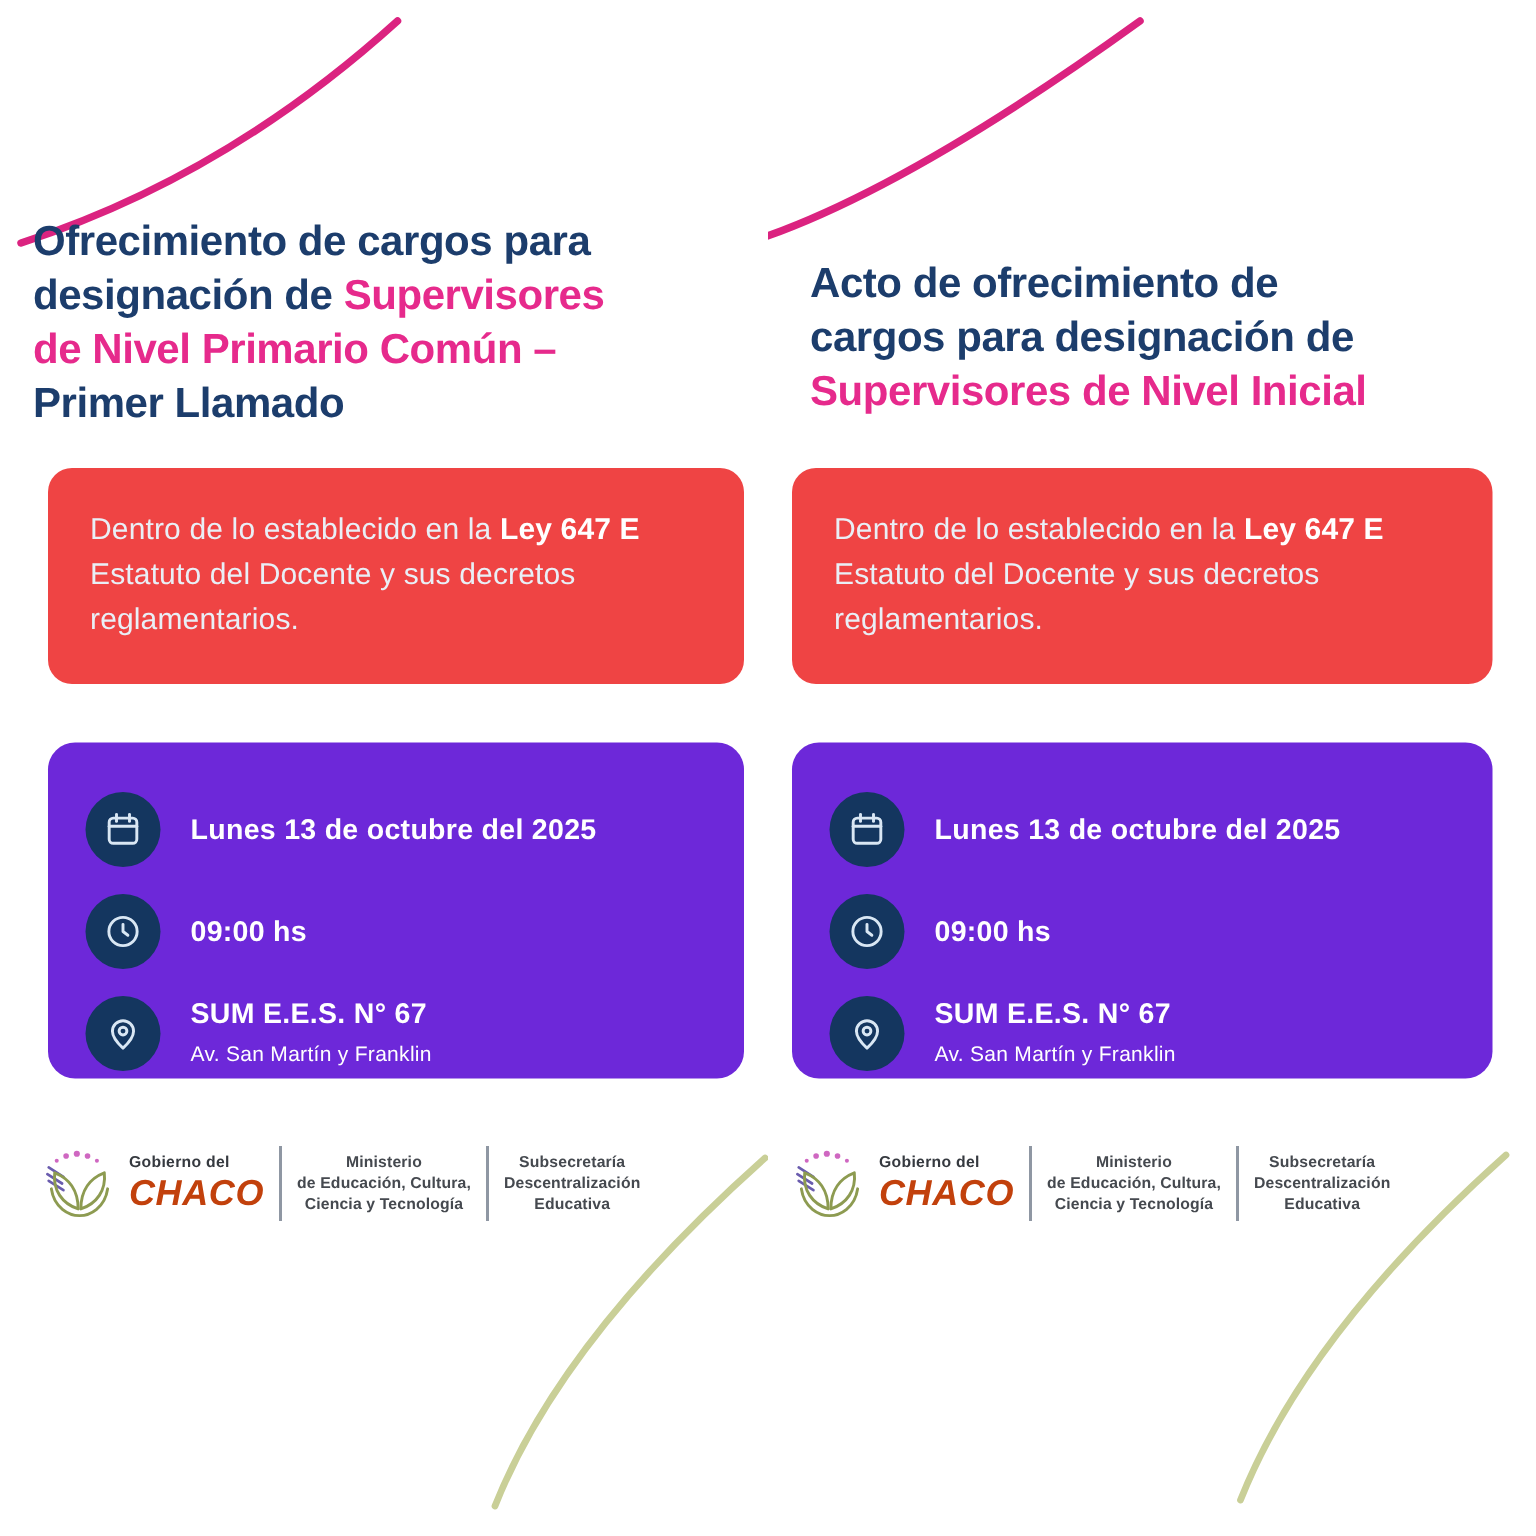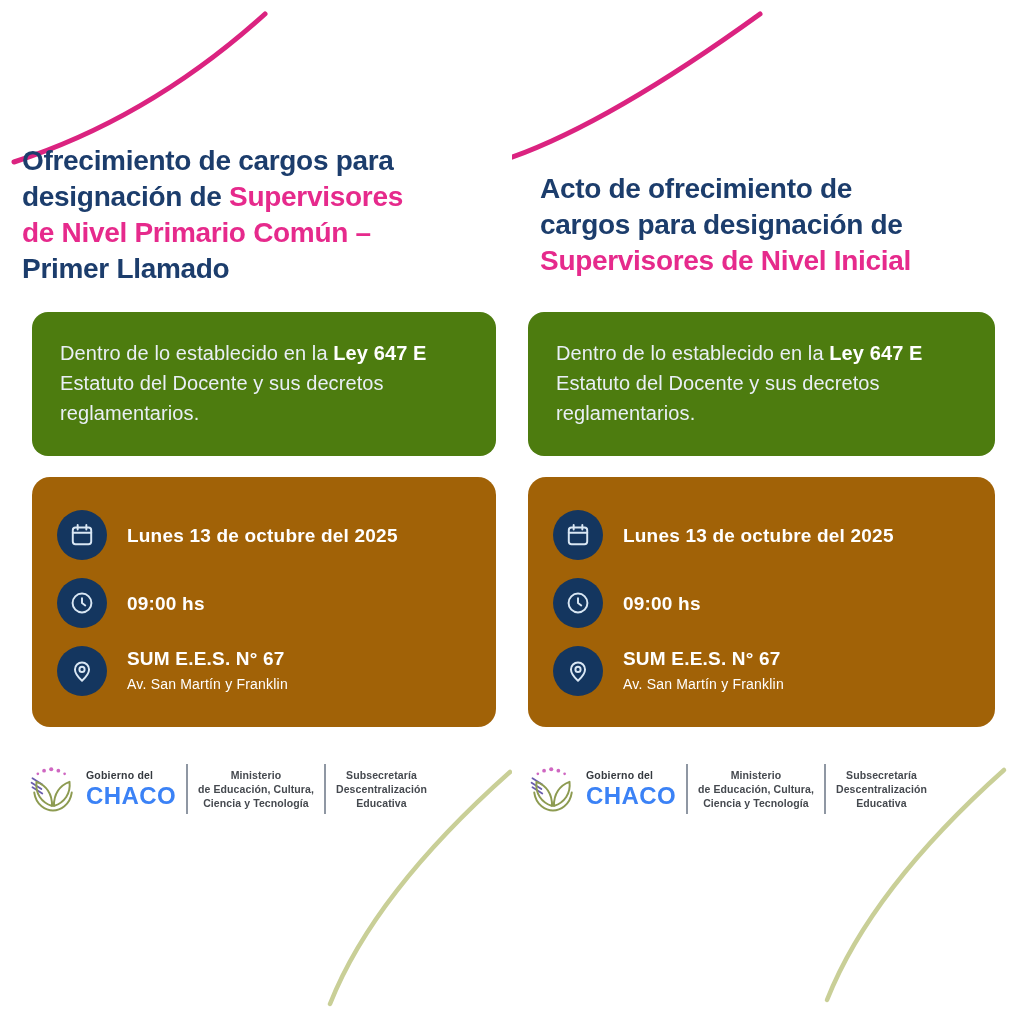--- a/index.html
+++ b/index.html
@@ -16,49 +16,49 @@
   .title{
     position:absolute;margin:0;white-space:pre-line;
     font-weight:bold;font-size:28px;line-height:36px;letter-spacing:-0.3px;
   }
   .card-a .title{left:22px;top:143px;width:474px;}
   .card-b .title{left:28px;top:171px;width:486px;}
   .t-navy{color:#1C3D6C;}
   .t-pink{color:#E62A8C;}
 
   .law-box{
-    position:absolute;top:312px;height:144px;background:#4d7c0f;border-radius:16px;
+    position:absolute;top:312px;height:144px;background:#ef4444;border-radius:16px;
     padding:26px 28px;color:#E9EFF6;
   }
   .card-a .law-box{left:32px;width:464px;}
   .card-b .law-box{left:16px;width:467px;}
   .law-text{margin:0;font-size:20px;line-height:30px;letter-spacing:0.1px;}
   .law-text strong{color:#FFFFFF;font-weight:bold;}
 
   .info-box{
-    position:absolute;top:477px;height:250px;background:#a16207;border-radius:18px;
+    position:absolute;top:495px;height:224px;background:#6d28d9;border-radius:18px;
     padding:33px 18px 0 25px;color:#FFFFFF;
   }
   .card-a .info-box{left:32px;width:464px;}
   .card-b .info-box{left:16px;width:467px;}
   .row{display:flex;align-items:center;margin-bottom:18px;}
   .icon-circle{
     width:50px;height:50px;border-radius:50%;background:#14365F;flex:0 0 50px;
     display:flex;align-items:center;justify-content:center;
   }
   .row-text{margin-left:20px;font-size:19px;font-weight:bold;letter-spacing:0.2px;line-height:23px;}
   .addr{font-weight:normal;font-size:14px;margin-top:3px;letter-spacing:0.2px;}
 
   .footer{position:absolute;top:764px;display:flex;align-items:center;}
   .card-a .footer{left:28px;}
   .card-b .footer{left:16px;}
   .logo{width:50px;height:50px;flex:0 0 50px;}
   .gov{margin-left:8px;}
   .gov-small{font-size:10.5px;font-weight:bold;color:#35393F;letter-spacing:0.2px;}
-  .gov-name{font-size:24px;font-weight:bold;color:#3b82f6;letter-spacing:0.4px;margin-top:1px;}
+  .gov-name{font-size:24px;font-weight:bold;color:#c2410c;letter-spacing:0.4px;margin-top:1px;font-style:italic;}
   .vline{width:2px;height:50px;background:#8F97A3;margin:0 10px;flex:0 0 2px;}
   .org{
     white-space:pre-line;font-size:10.5px;line-height:14px;font-weight:bold;
     color:#45494F;letter-spacing:0.1px;text-align:center;
   }
 </style>
 </head>
 <body>
 
 <div id="canvas">

